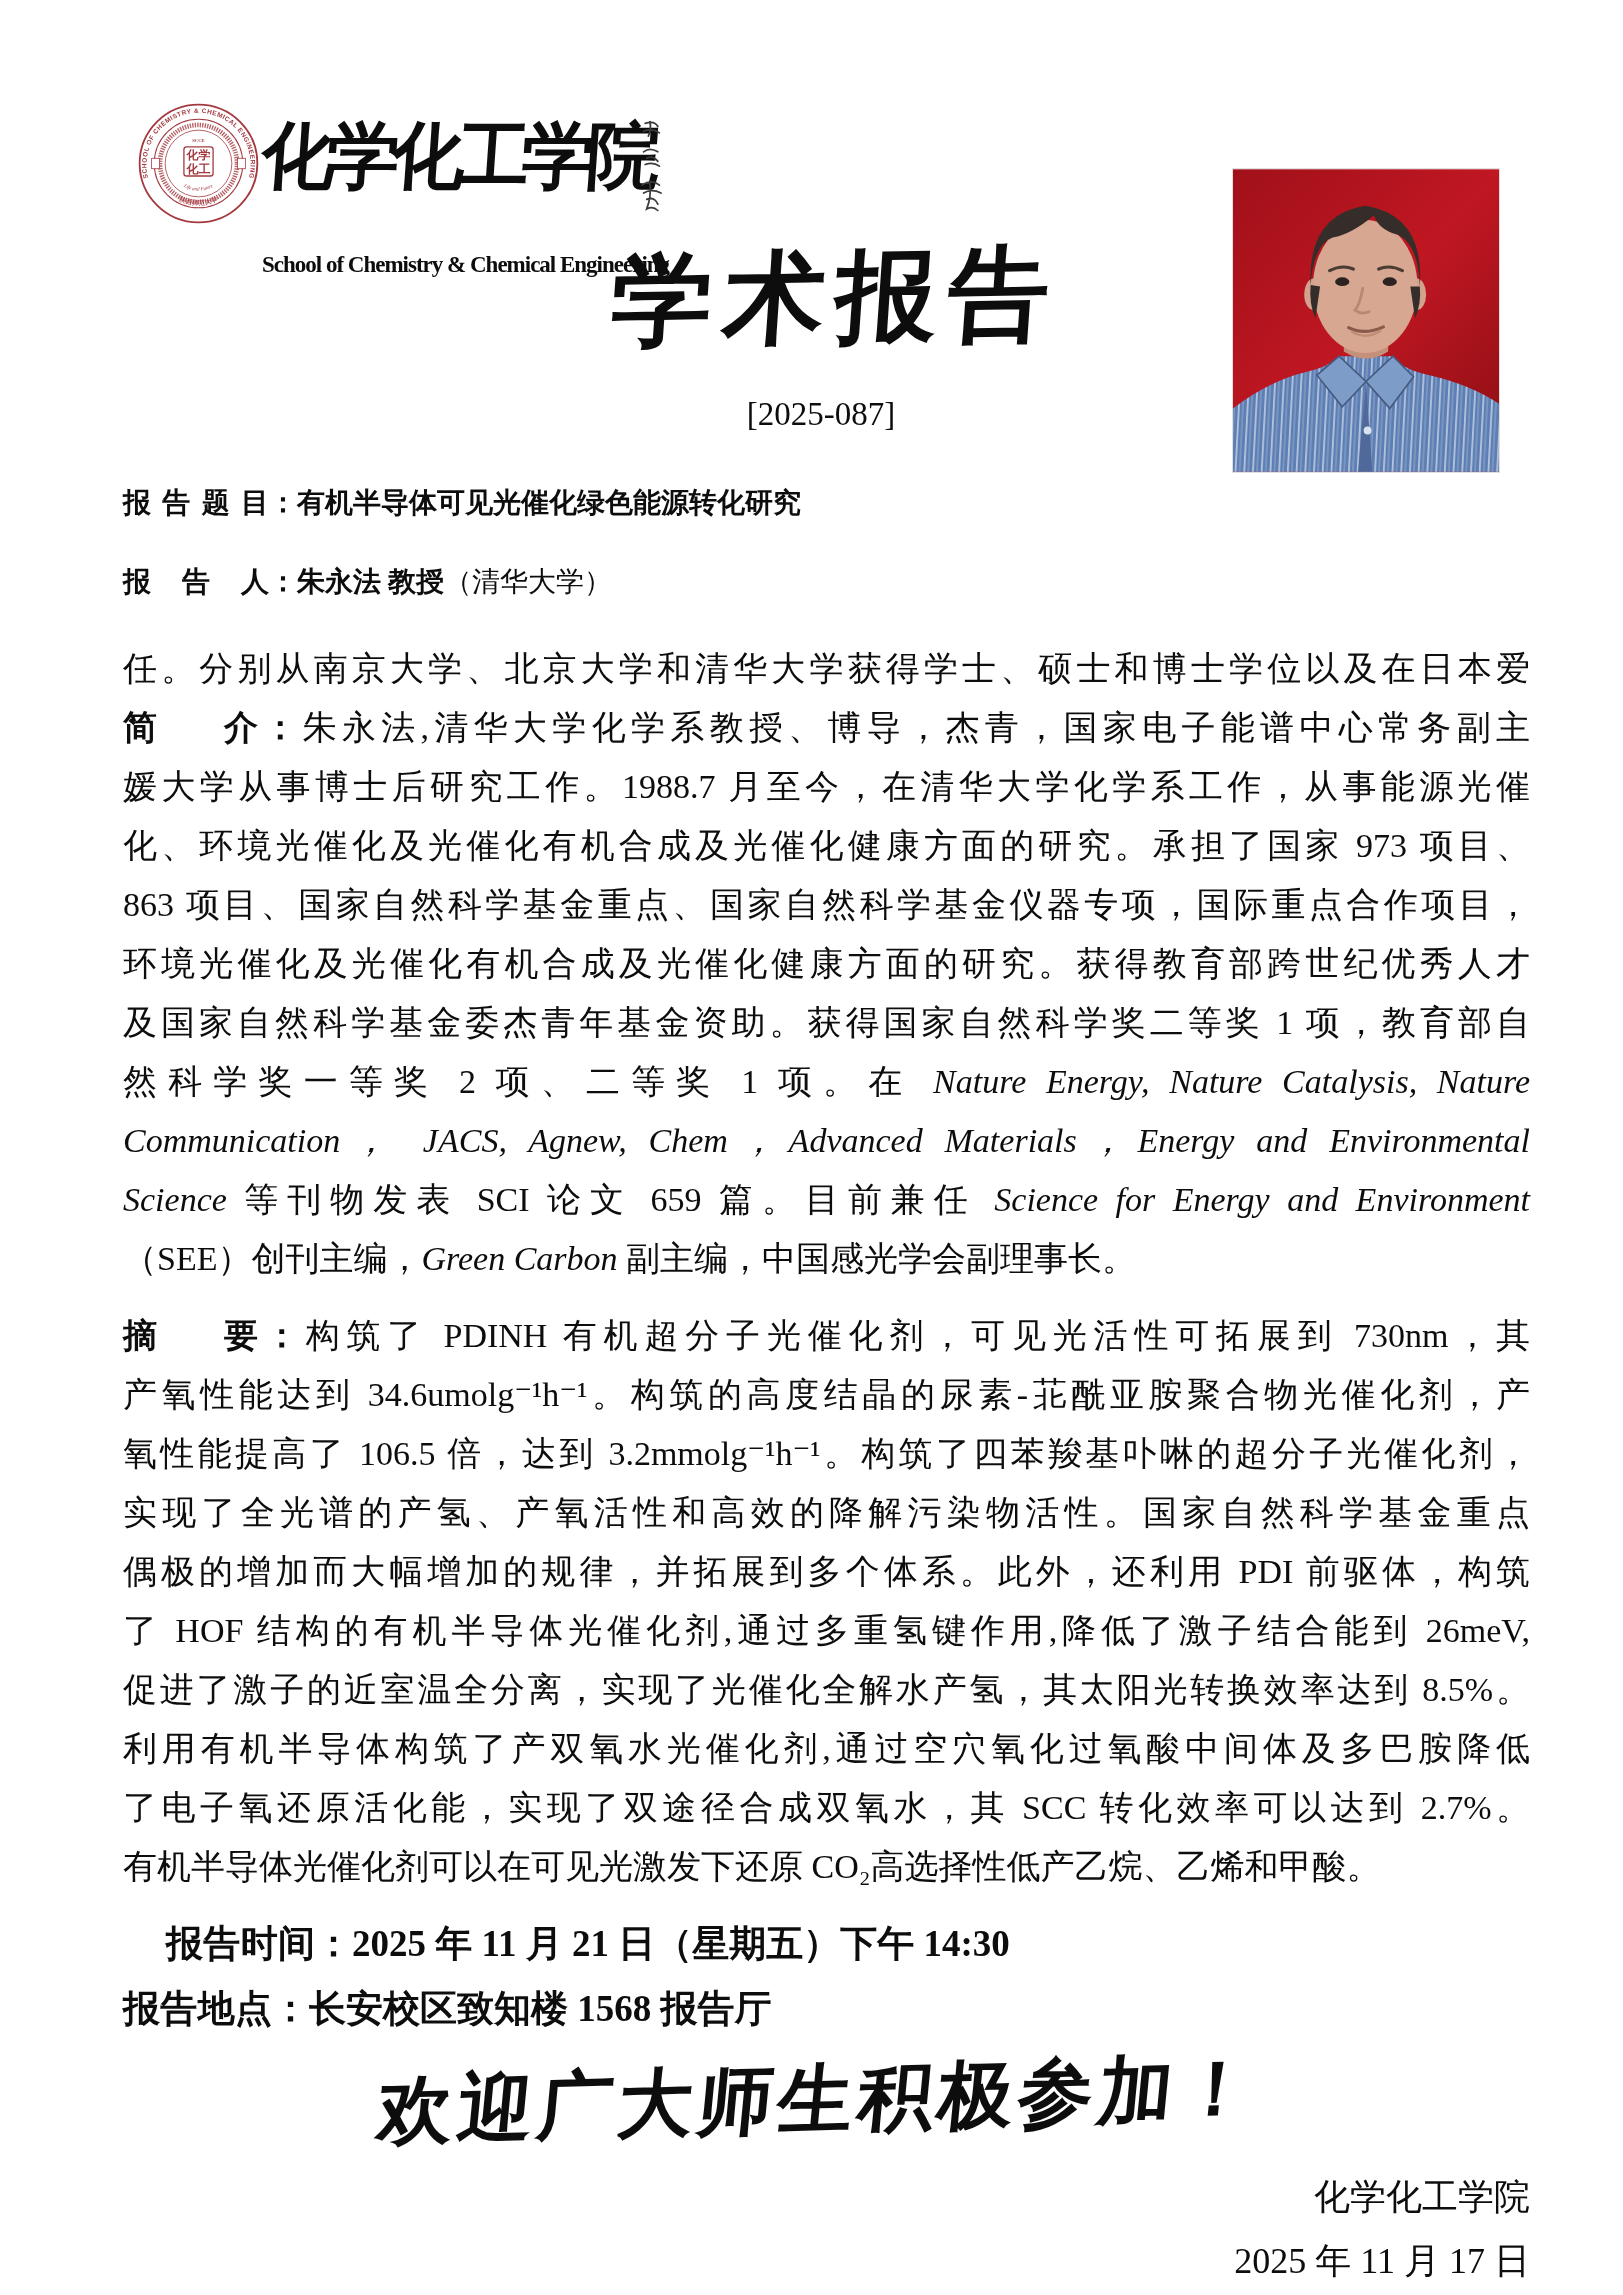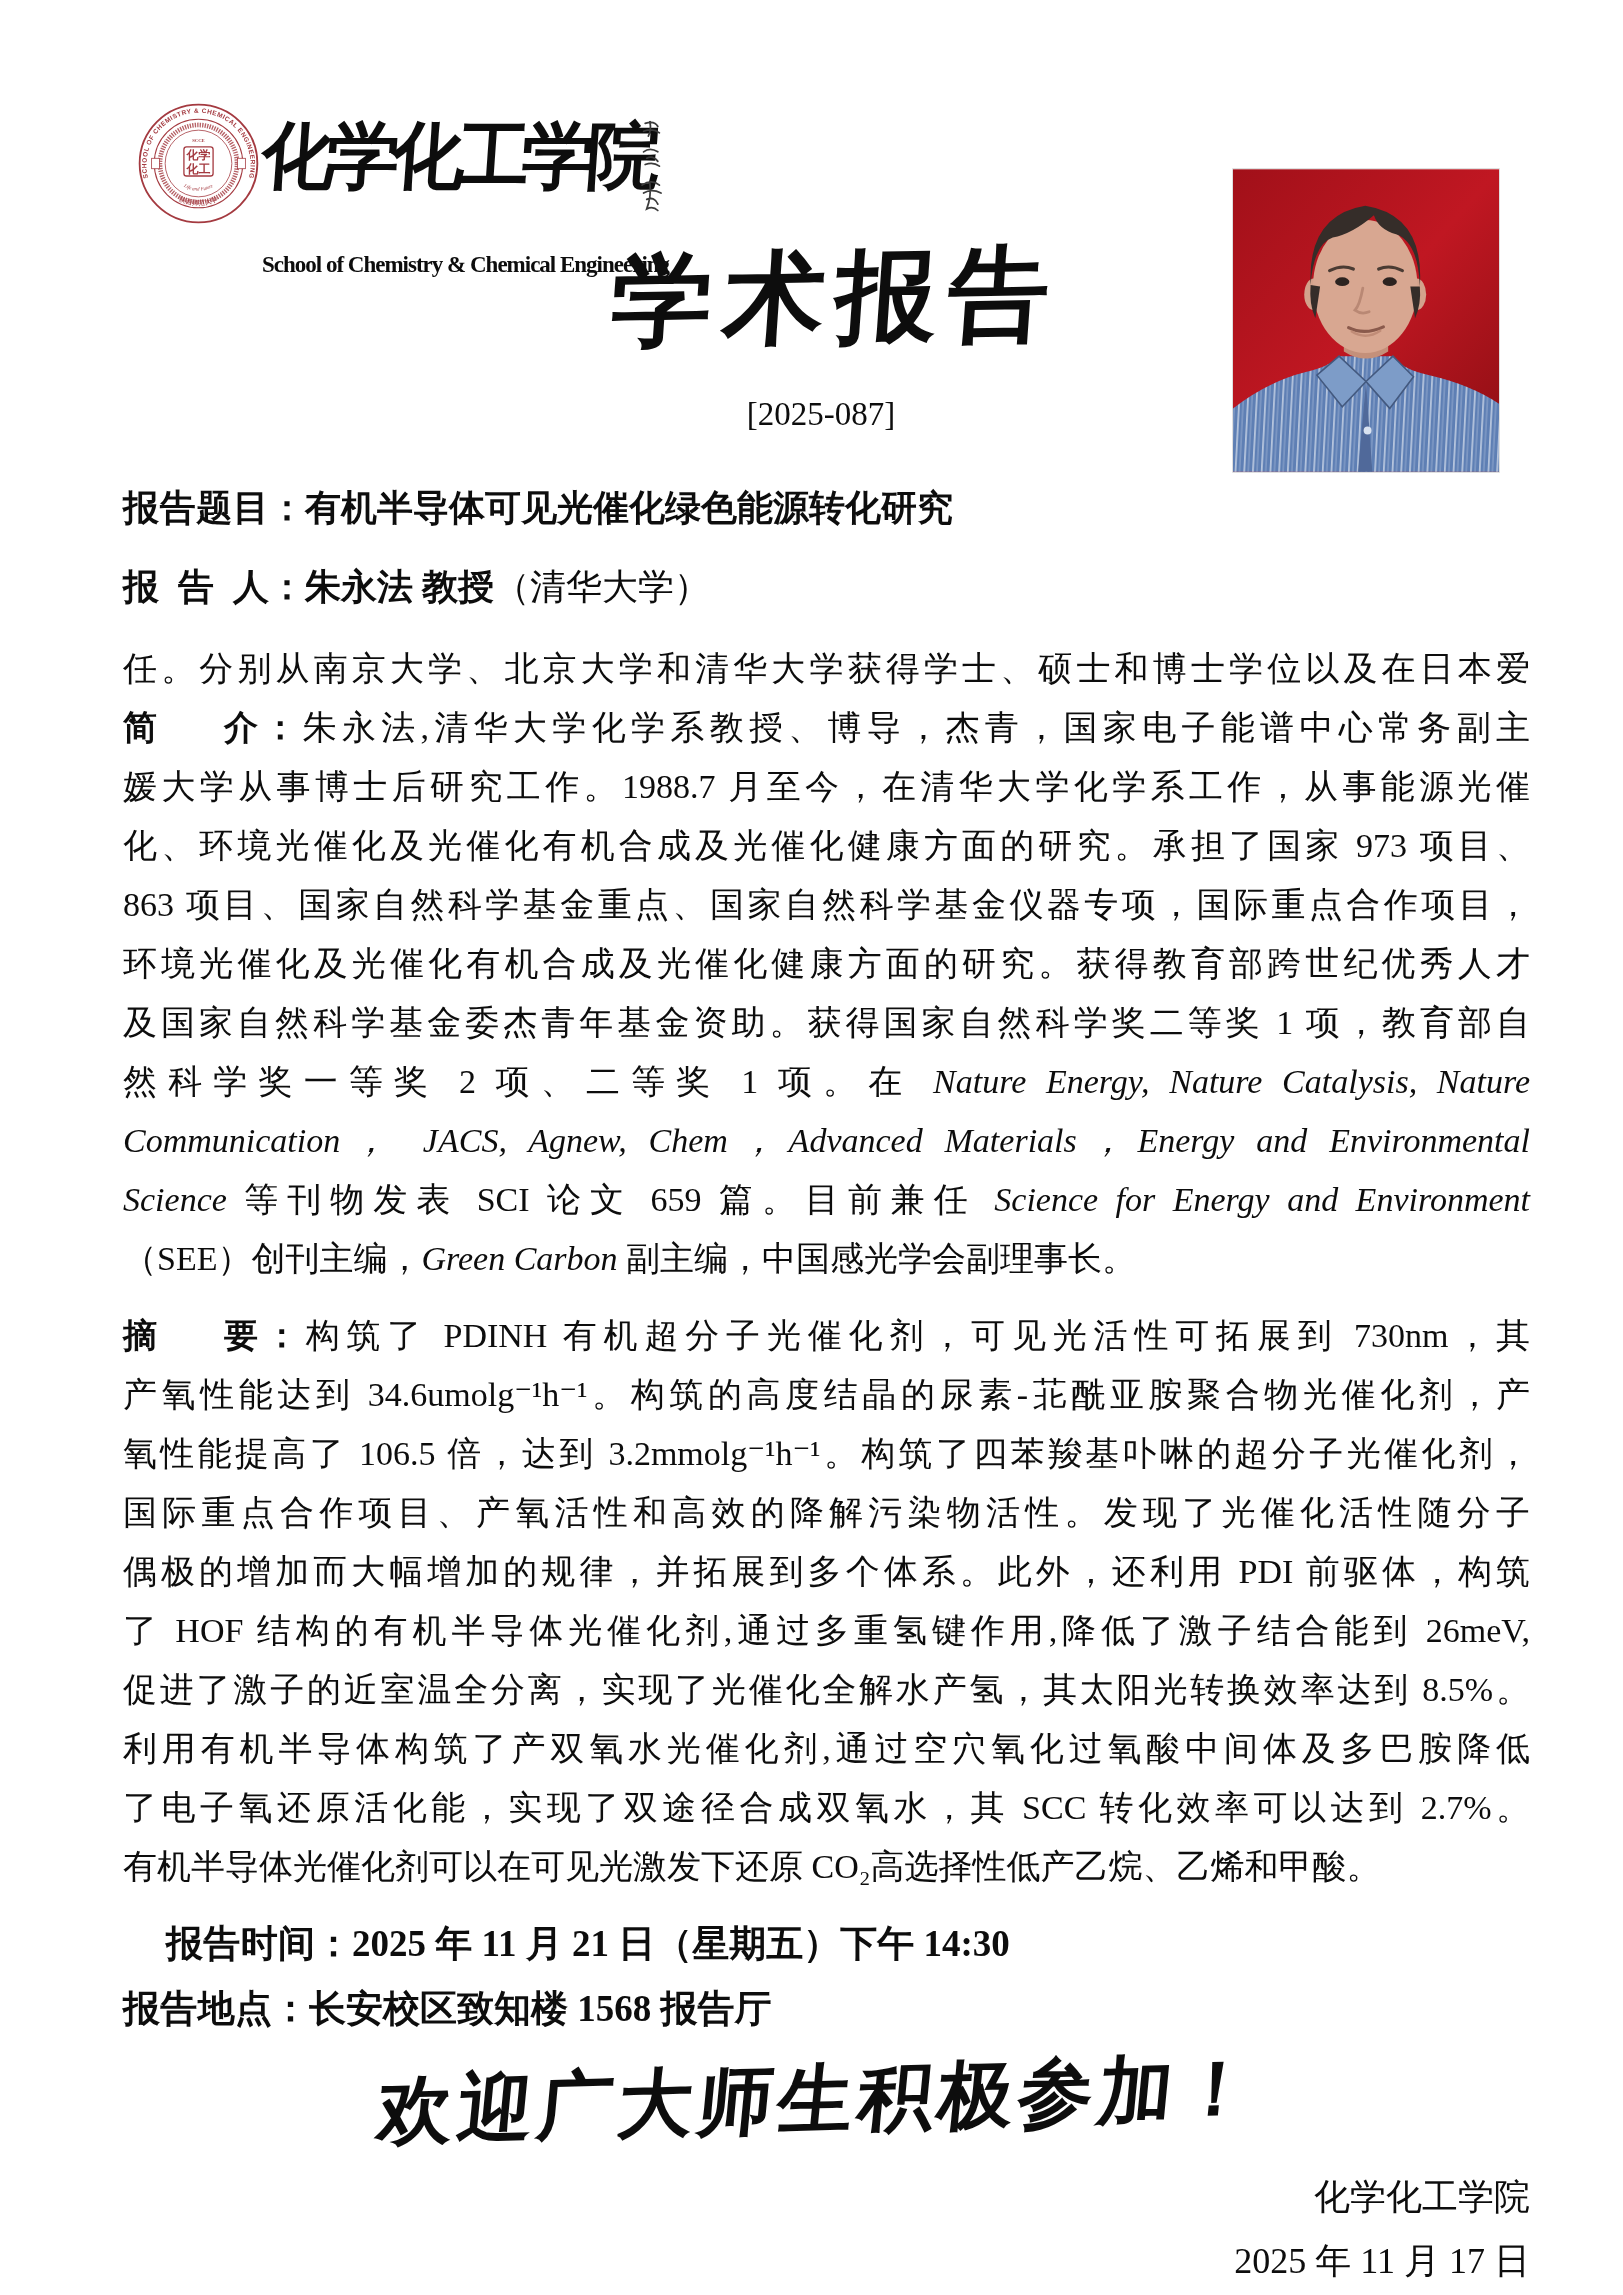--- a/index.html
+++ b/index.html
@@ -33,21 +33,21 @@
     font-size:101px;font-weight:900;letter-spacing:11px;line-height:1.05;white-space:nowrap;
     font-family:"DejaVu Serif","Liberation Serif",serif;
   }
   .serial{
     left:calc(50% + 9.5px);top:396px;transform:translateX(-50%);
     font-size:33px;font-family:"Liberation Serif","DejaVu Serif",serif;white-space:nowrap;
   }
 
   
   .content{position:absolute;left:123px;width:1407px;}
-  .info-line{font-size:36px;line-height:1.3;white-space:nowrap;}
+  .info-line{font-size:28px;line-height:1.3;white-space:nowrap;}
   .b{font-weight:bold;}
   .lblbox{display:inline-block;width:146px;text-align:justify;text-align-last:justify;font-weight:bold;vertical-align:bottom;}
   .topic-line{top:485px;}
   .speaker-line{top:564px;}
   .aff{font-weight:normal;margin-top:42px;}
 
   
   .para{font-size:34px;}
   .jline{line-height:59px;text-align:justify;text-align-last:justify;}
   .jline.loose{text-align-last:auto;}
@@ -182,21 +182,21 @@
   <div class="jline"><span>然科学奖一等奖 2 项、二等奖 1 项。在 </span><span class="it">Nature Energy, Nature Catalysis, Nature</span></div>
   <div class="jline"><span class="it">Communication， JACS, Agnew, Chem，Advanced Materials，Energy and Environmental</span></div>
   <div class="jline"><span class="it">Science</span><span> 等刊物发表 SCI 论文 659 篇。目前兼任 </span><span class="it">Science for Energy and Environment</span></div>
   <div class="jline loose"><span>（SEE）创刊主编，</span><span class="it">Green Carbon</span><span> 副主编，中国感光学会副理事长。</span></div>
 </div>
 
 <div class="content para abstract-block">
   <div class="jline"><span class="lbl4">摘要</span><span class="colon">：</span><span>构筑了 PDINH 有机超分子光催化剂，可见光活性可拓展到 730nm，其</span></div>
   <div class="jline"><span>产氧性能达到 34.6umolg⁻¹h⁻¹。构筑的高度结晶的尿素-苝酰亚胺聚合物光催化剂，产</span></div>
   <div class="jline"><span>氧性能提高了 106.5 倍，达到 3.2mmolg⁻¹h⁻¹。构筑了四苯羧基卟啉的超分子光催化剂，</span></div>
-  <div class="jline"><span>国际重点合作项目、产氧活性和高效的降解污染物活性。发现了光催化活性随分子</span></div>
+  <div class="jline"><span>实现了全光谱的产氢、产氧活性和高效的降解污染物活性。国家自然科学基金重点</span></div>
   <div class="jline"><span>偶极的增加而大幅增加的规律，并拓展到多个体系。此外，还利用 PDI 前驱体，构筑</span></div>
   <div class="jline"><span>了 HOF 结构的有机半导体光催化剂,通过多重氢键作用,降低了激子结合能到 26meV,</span></div>
   <div class="jline"><span>促进了激子的近室温全分离，实现了光催化全解水产氢，其太阳光转换效率达到 8.5%。</span></div>
   <div class="jline"><span>利用有机半导体构筑了产双氧水光催化剂,通过空穴氧化过氧酸中间体及多巴胺降低</span></div>
   <div class="jline"><span>了电子氧还原活化能，实现了双途径合成双氧水，其 SCC 转化效率可以达到 2.7%。</span></div>
   <div class="jline loose"><span>有机半导体光催化剂可以在可见光激发下还原 CO₂高选择性低产乙烷、乙烯和甲酸。</span></div>
 </div>
 
 <div class="content sched-line time-line">
   <span class="lblbox">报告时间</span><span>：</span><span>2025 年 11 月 21 日（星期五）下午 14:30</span>

